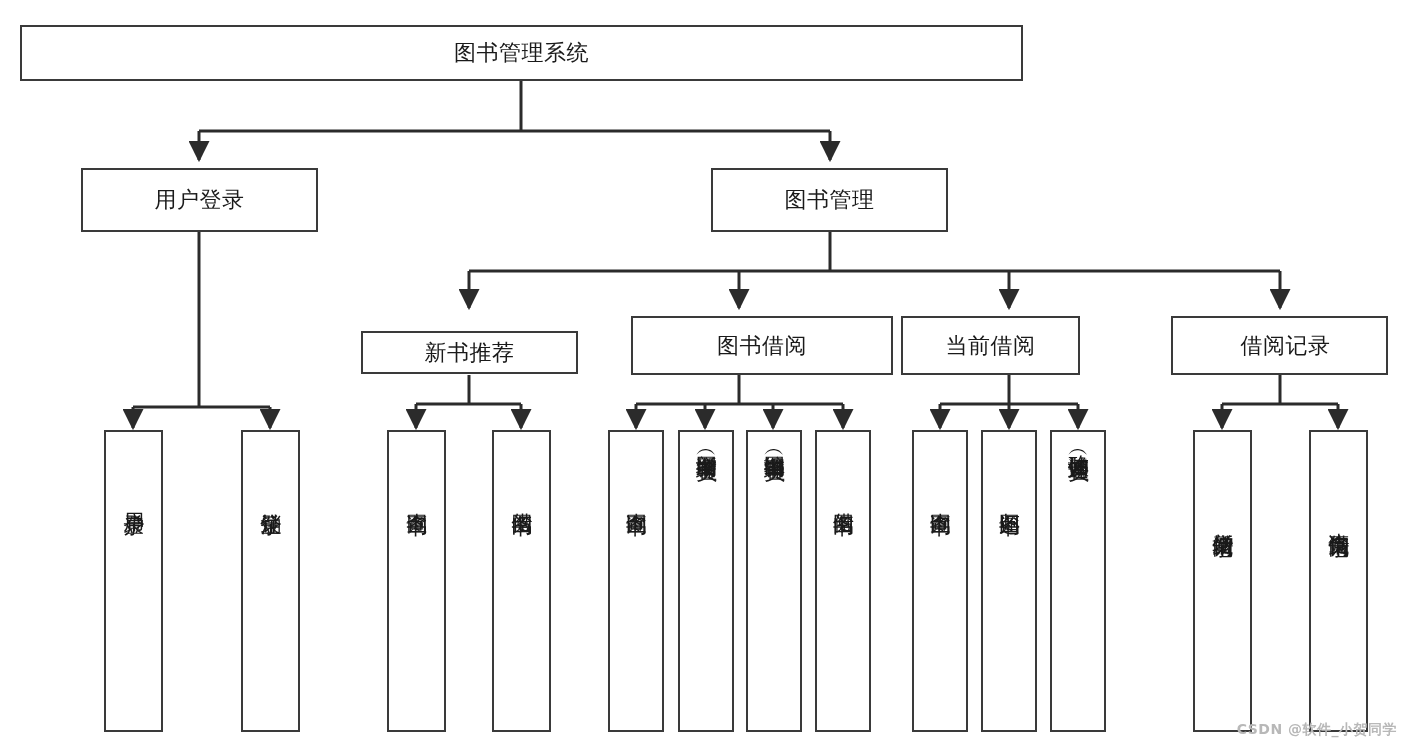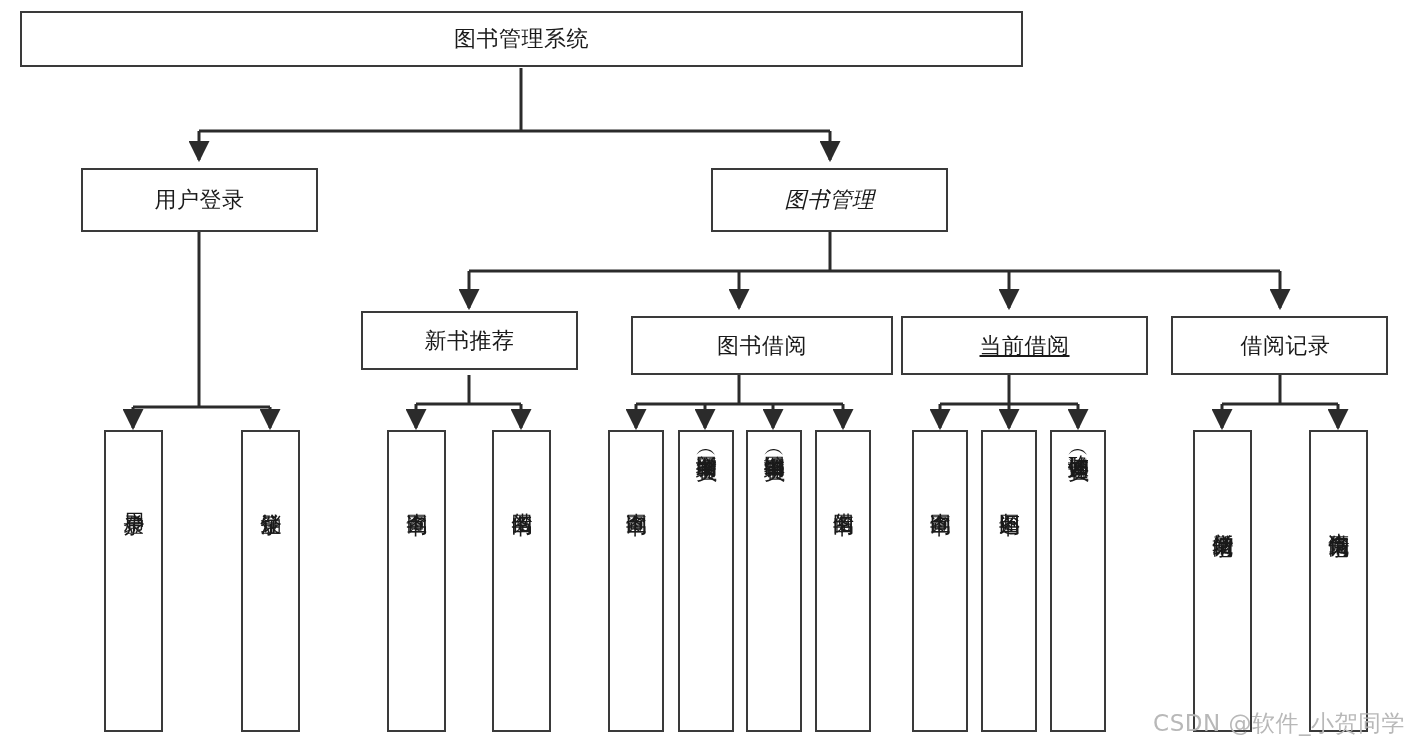--- a/index.html
+++ b/index.html
@@ -59,26 +59,27 @@
     letter-spacing: 1px;
   }
   .vert.mid .node-label {
     margin-top: 58px;
   }
   .vert.midsm .node-label {
     margin-top: 78px;
   }
   .watermark {
     position: absolute;
-    right: 0;
+    right: 8px;
     bottom: 8px;
-    font-size: 23px;
+    font-size: 14px;
     color: #b8b8b8;
     letter-spacing: 0.5px;
     white-space: nowrap;
+    font-weight: bold;
   }
 </style>
 </head>
 <body>
 
 <div id="diagram-root">
 
   <svg class="edges" viewBox="0 0 1405 747" xmlns="http://www.w3.org/2000/svg">
     <defs>
       <marker id="arrow" viewBox="0 0 10 10" refX="9" refY="5" markerWidth="7" markerHeight="7" orient="auto-start-reverse">
@@ -122,41 +123,41 @@
       <path d="M 1009 404 L 1009 428" marker-end="url(#arrow)"></path>
       <path d="M 1078 404 L 1078 428" marker-end="url(#arrow)"></path>
 
       <path d="M 1280 375 L 1280 404"></path>
       <path d="M 1222 404 L 1338 404"></path>
       <path d="M 1222 404 L 1222 428" marker-end="url(#arrow)"></path>
       <path d="M 1338 404 L 1338 428" marker-end="url(#arrow)"></path>
     </g>
   </svg>
 
-  <div class="node horiz" style="left:20px; top:11px; width:1003px; height:56px;">
+  <div class="node horiz" style="left:20px; top:25px; width:1003px; height:56px;">
     <span class="node-label">图书管理系统</span>
   </div>
 
   <div class="node horiz" style="left:81px; top:168px; width:237px; height:64px;">
     <span class="node-label">用户登录</span>
   </div>
 
-  <div class="node horiz" style="left:711px; top:168px; width:237px; height:64px;font-style:italic;">
+  <div class="node horiz" style="left:711px; top:168px; width:237px; height:64px;">
     <span class="node-label">图书管理</span>
   </div>
 
-  <div class="node horiz" style="left:361px; top:311px; width:217px; height:59px;">
+  <div class="node horiz" style="left:361px; top:331px; width:217px; height:43px;">
     <span class="node-label">新书推荐</span>
   </div>
 
   <div class="node horiz" style="left:631px; top:316px; width:262px; height:59px;">
     <span class="node-label">图书借阅</span>
   </div>
 
-  <div class="node horiz" style="left:901px; top:316px; width:247px; height:59px;text-decoration:underline;">
+  <div class="node horiz" style="left:901px; top:316px; width:179px; height:59px;">
     <span class="node-label">当前借阅</span>
   </div>
 
   <div class="node horiz" style="left:1171px; top:316px; width:217px; height:59px;padding-left:12px;">
     <span class="node-label">借阅记录</span>
   </div>
 
   <div class="node vert mid" style="left:104px; top:430px; width:59px; height:302px;">
     <span class="node-label">用户登录</span>
   </div>

